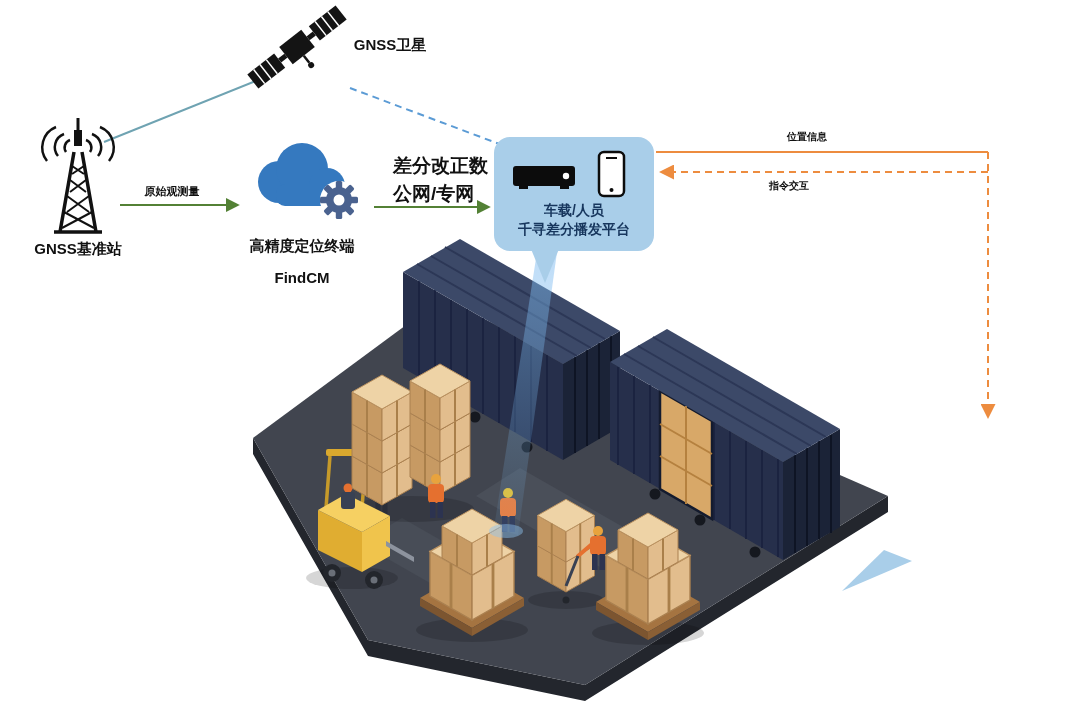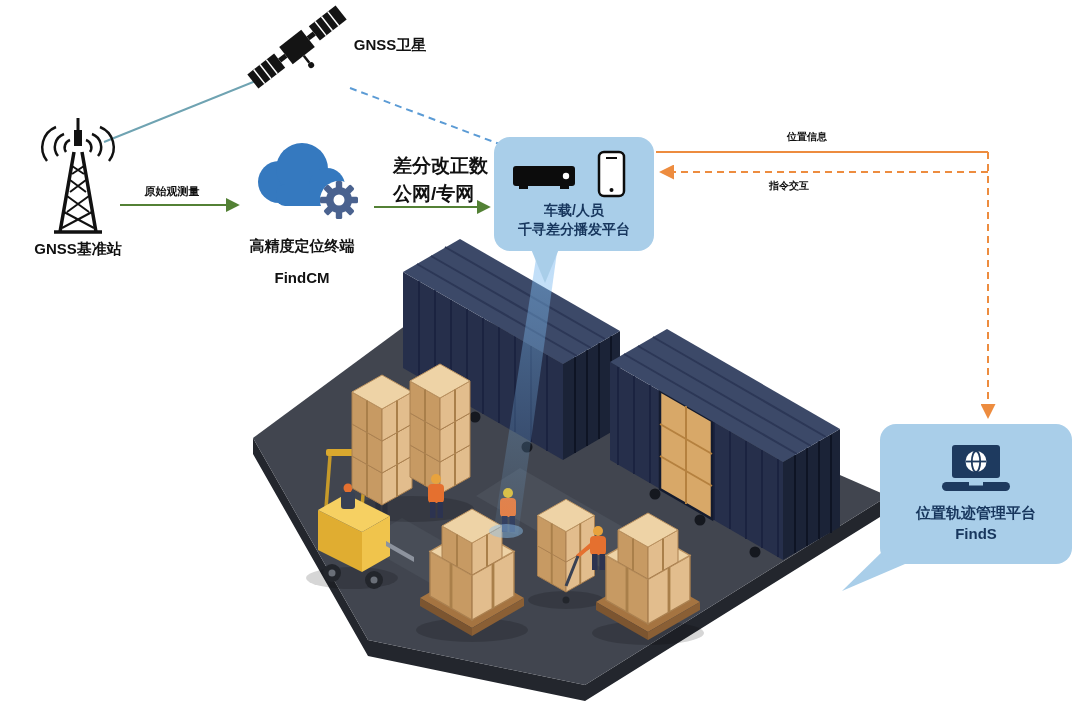--- a/index.html
+++ b/index.html
@@ -250,26 +250,14 @@
       <g>
         <rect x="86" y="2" width="25" height="44" rx="5" fill="#fff" stroke="#0c0c0c" stroke-width="2.5"></rect>
         <line x1="93" y1="8" x2="104" y2="8" stroke="#0c0c0c" stroke-width="2"></line>
         <circle cx="98.5" cy="40" r="2" fill="#0c0c0c"></circle>
       </g>
     </svg>
     <div class="bub-line">车载/人员</div>
     <div class="bub-line">千寻差分播发平台</div>
   </div>
 
-  <div class="bubble finds" style="left:880px;top:424px;width:192px;height:140px">
-    <svg width="76" height="54" viewBox="0 0 76 54">
-      <rect x="14" y="0" width="48" height="33" rx="3" fill="#1e3a5f"></rect>
-      <circle cx="38" cy="16.5" r="10.5" fill="#fff"></circle>
-      <ellipse cx="38" cy="16.5" rx="4.2" ry="10.5" fill="none" stroke="#1e3a5f" stroke-width="1.8"></ellipse>
-      <line x1="27.5" y1="16.5" x2="48.5" y2="16.5" stroke="#1e3a5f" stroke-width="1.8"></line>
-      <rect x="4" y="37" width="68" height="9" rx="4.5" fill="#1e3a5f"></rect>
-      <rect x="31" y="37" width="14" height="3.5" fill="#a9cee9"></rect>
-    </svg>
-    <div class="bub-line">位置轨迹管理平台</div>
-    <div class="bub-line">FindS</div>
-  </div>
 
 </div>
 
 </body></html>

